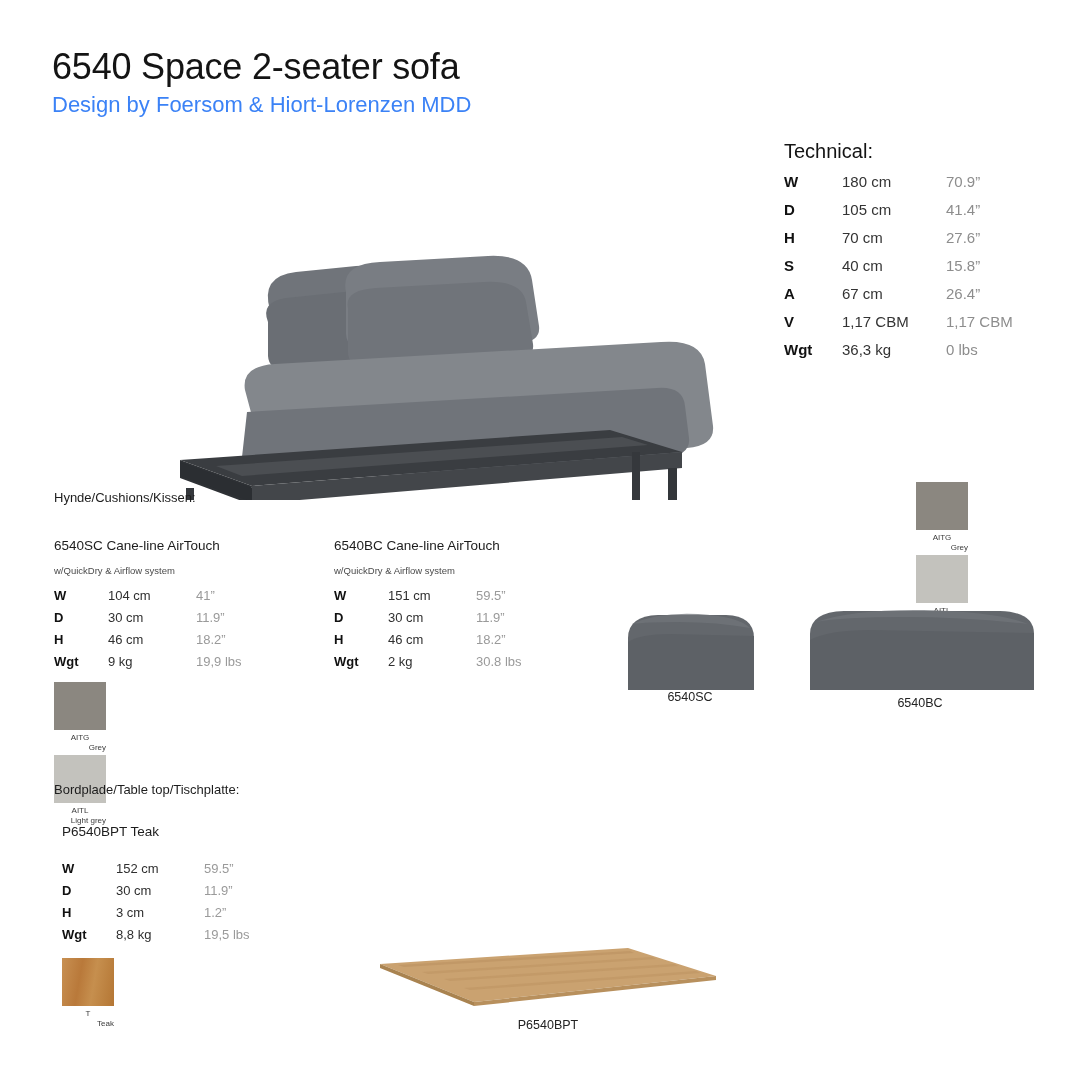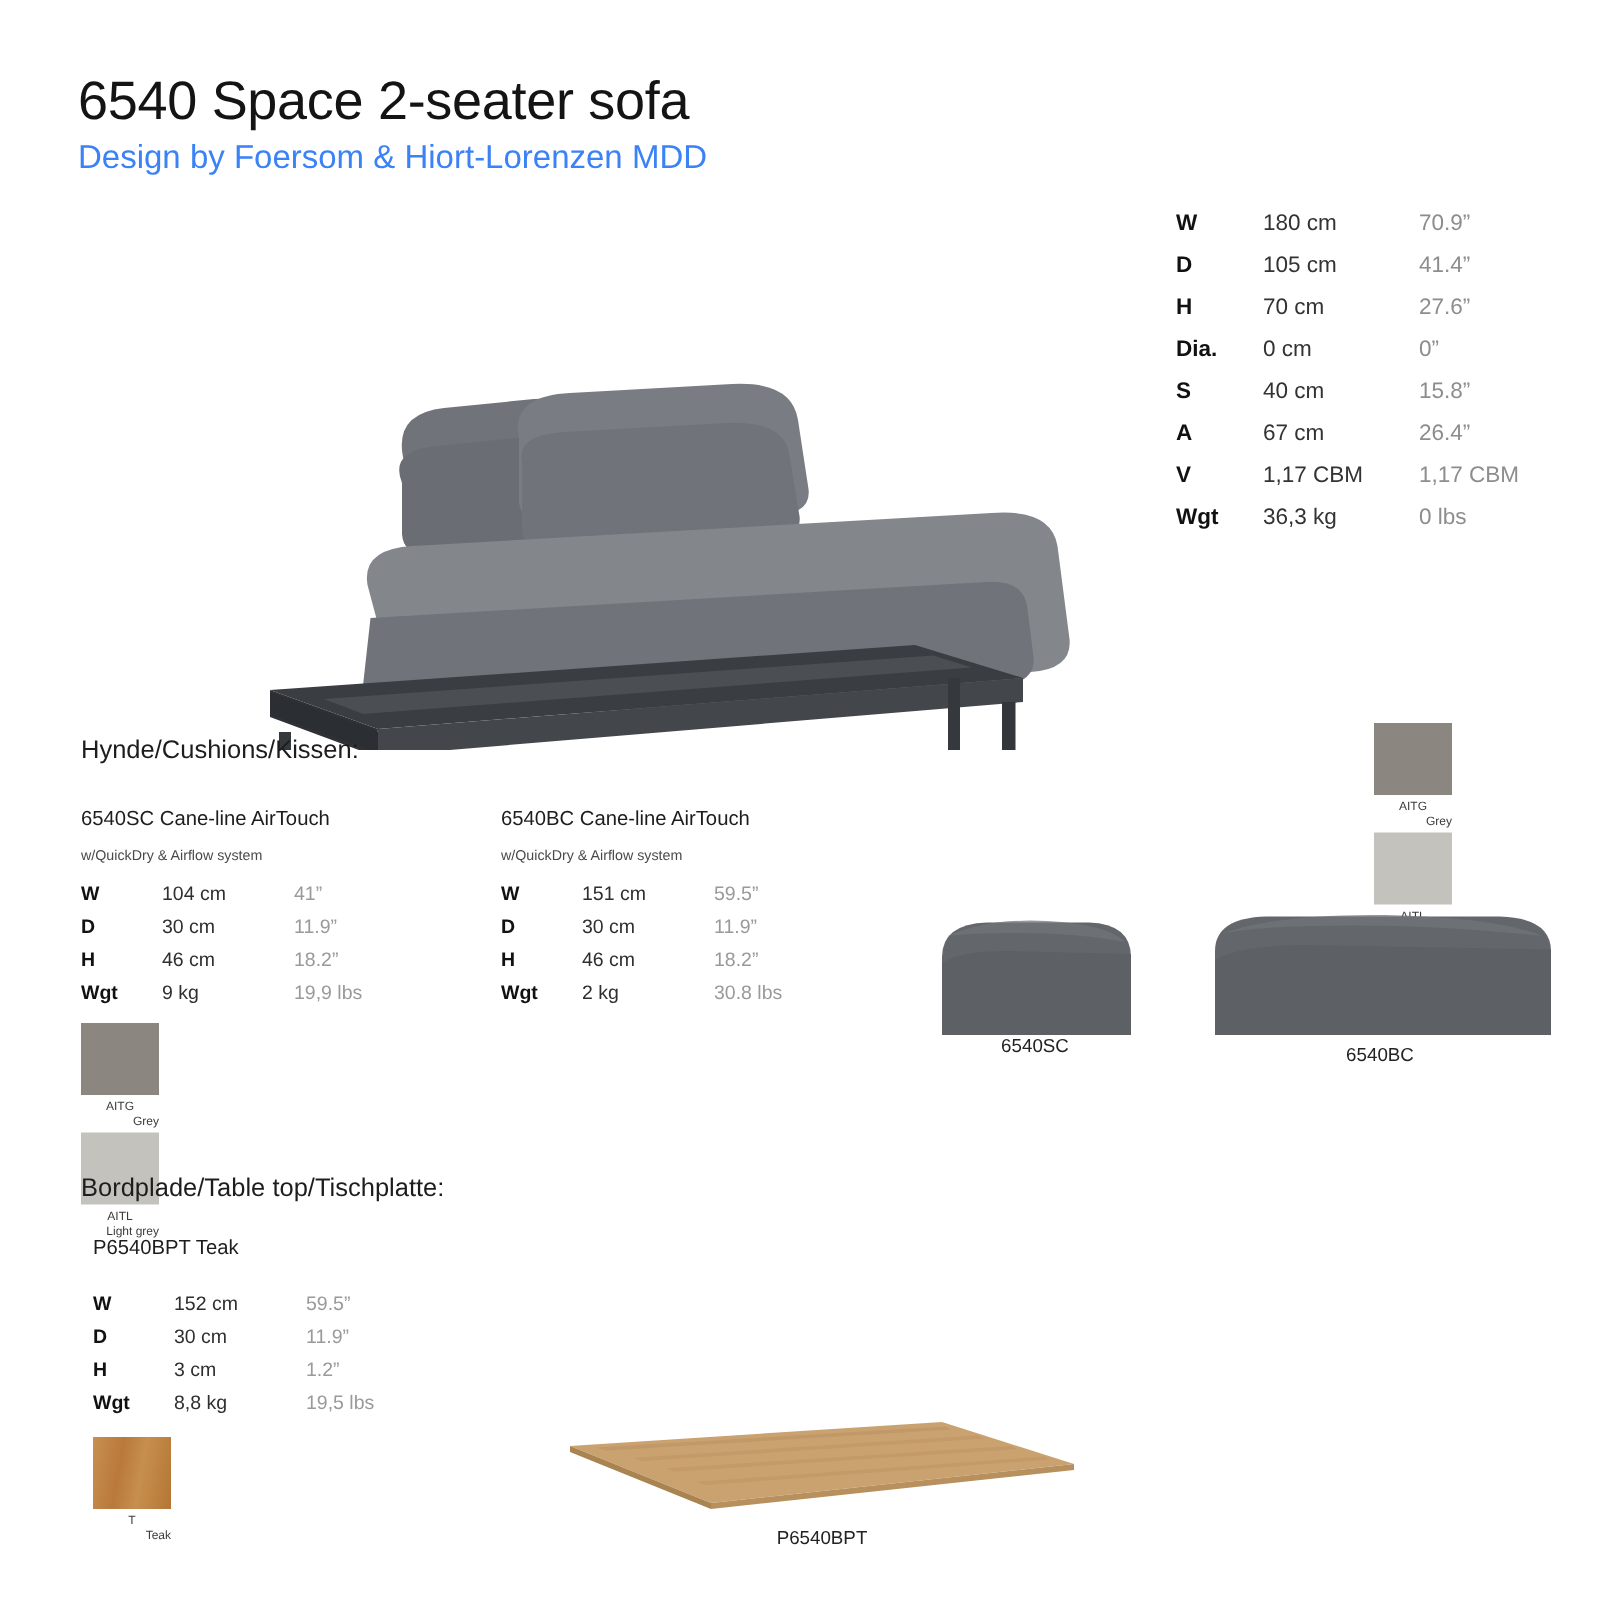--- a/index.html
+++ b/index.html
@@ -71,21 +71,21 @@
     color: #333;
   }
   .tech-imperial {
     font-size: 15px;
     color: #8d8d8d;
   }
 
   
   .section-heading {
     position: absolute;
-    font-size: 17px;
+    font-size: 13px;
     color: #1d1d1d;
   }
   #cushions-heading { left: 54px; top: 490px; }
   #tabletop-heading { left: 54px; top: 782px; }
 
   
   .variant {
     position: absolute;
   }
   .variant-title {
@@ -199,40 +199,36 @@
       <path d="M96 236 l406 -29 l26 8 l-406 31 z" fill="#4b4e52"></path>
 
       <rect x="66" y="258" width="8" height="48" fill="#35383c"></rect>
       <rect x="126" y="276" width="9" height="64" fill="#33363a"></rect>
       <rect x="512" y="222" width="8" height="48" fill="#35383c"></rect>
       <rect x="548" y="238" width="9" height="76" fill="#33363a"></rect>
     </svg>
   </div>
 
   <div class="tech">
+    <div class="tech-heading">Technical:</div>
 
     <div class="tech-row">
       <span class="tech-label">W</span>
       <span class="tech-metric">180 cm</span>
       <span class="tech-imperial">70.9”</span>
     </div>
     <div class="tech-row">
       <span class="tech-label">D</span>
       <span class="tech-metric">105 cm</span>
       <span class="tech-imperial">41.4”</span>
     </div>
     <div class="tech-row">
       <span class="tech-label">H</span>
       <span class="tech-metric">70 cm</span>
       <span class="tech-imperial">27.6”</span>
-    </div>
-    <div class="tech-row">
-      <span class="tech-label">Dia.</span>
-      <span class="tech-metric">0 cm</span>
-      <span class="tech-imperial">0”</span>
     </div>
     <div class="tech-row">
       <span class="tech-label">S</span>
       <span class="tech-metric">40 cm</span>
       <span class="tech-imperial">15.8”</span>
     </div>
     <div class="tech-row">
       <span class="tech-label">A</span>
       <span class="tech-metric">67 cm</span>
       <span class="tech-imperial">26.4”</span>

